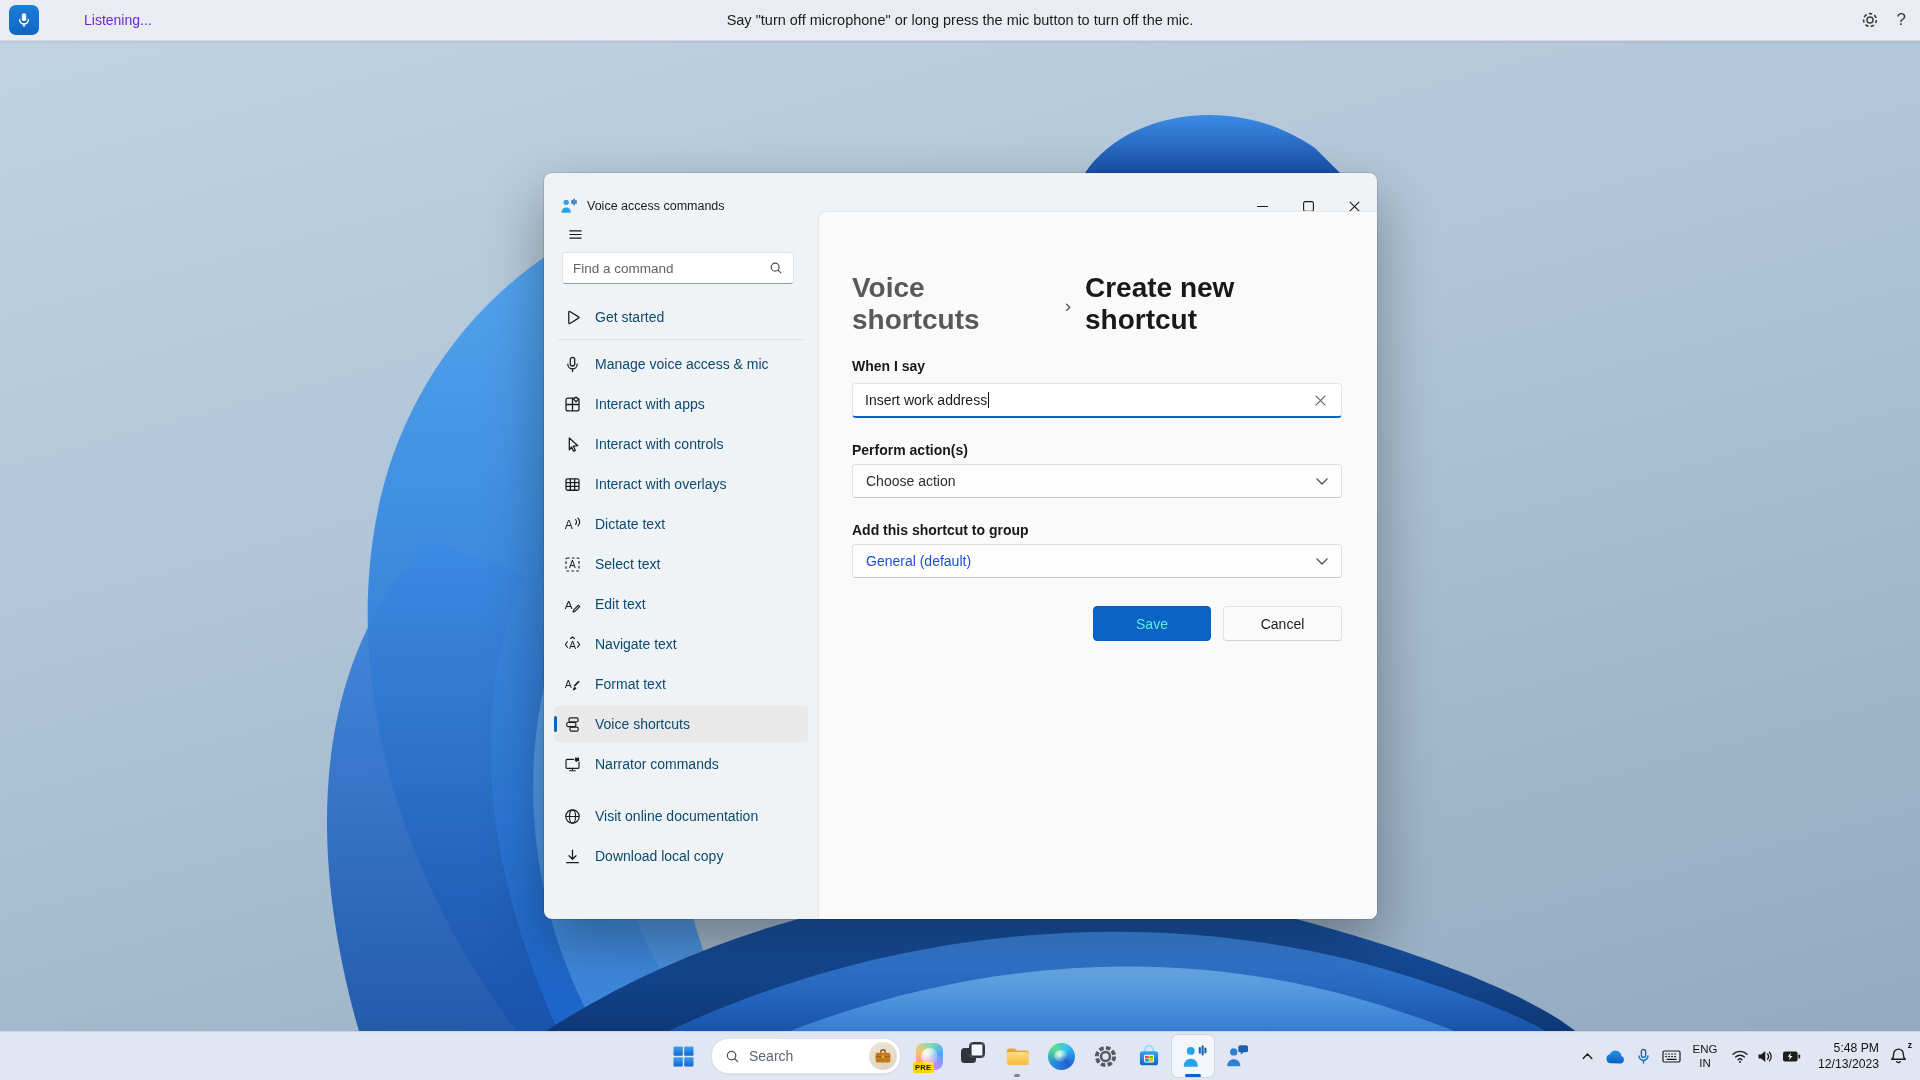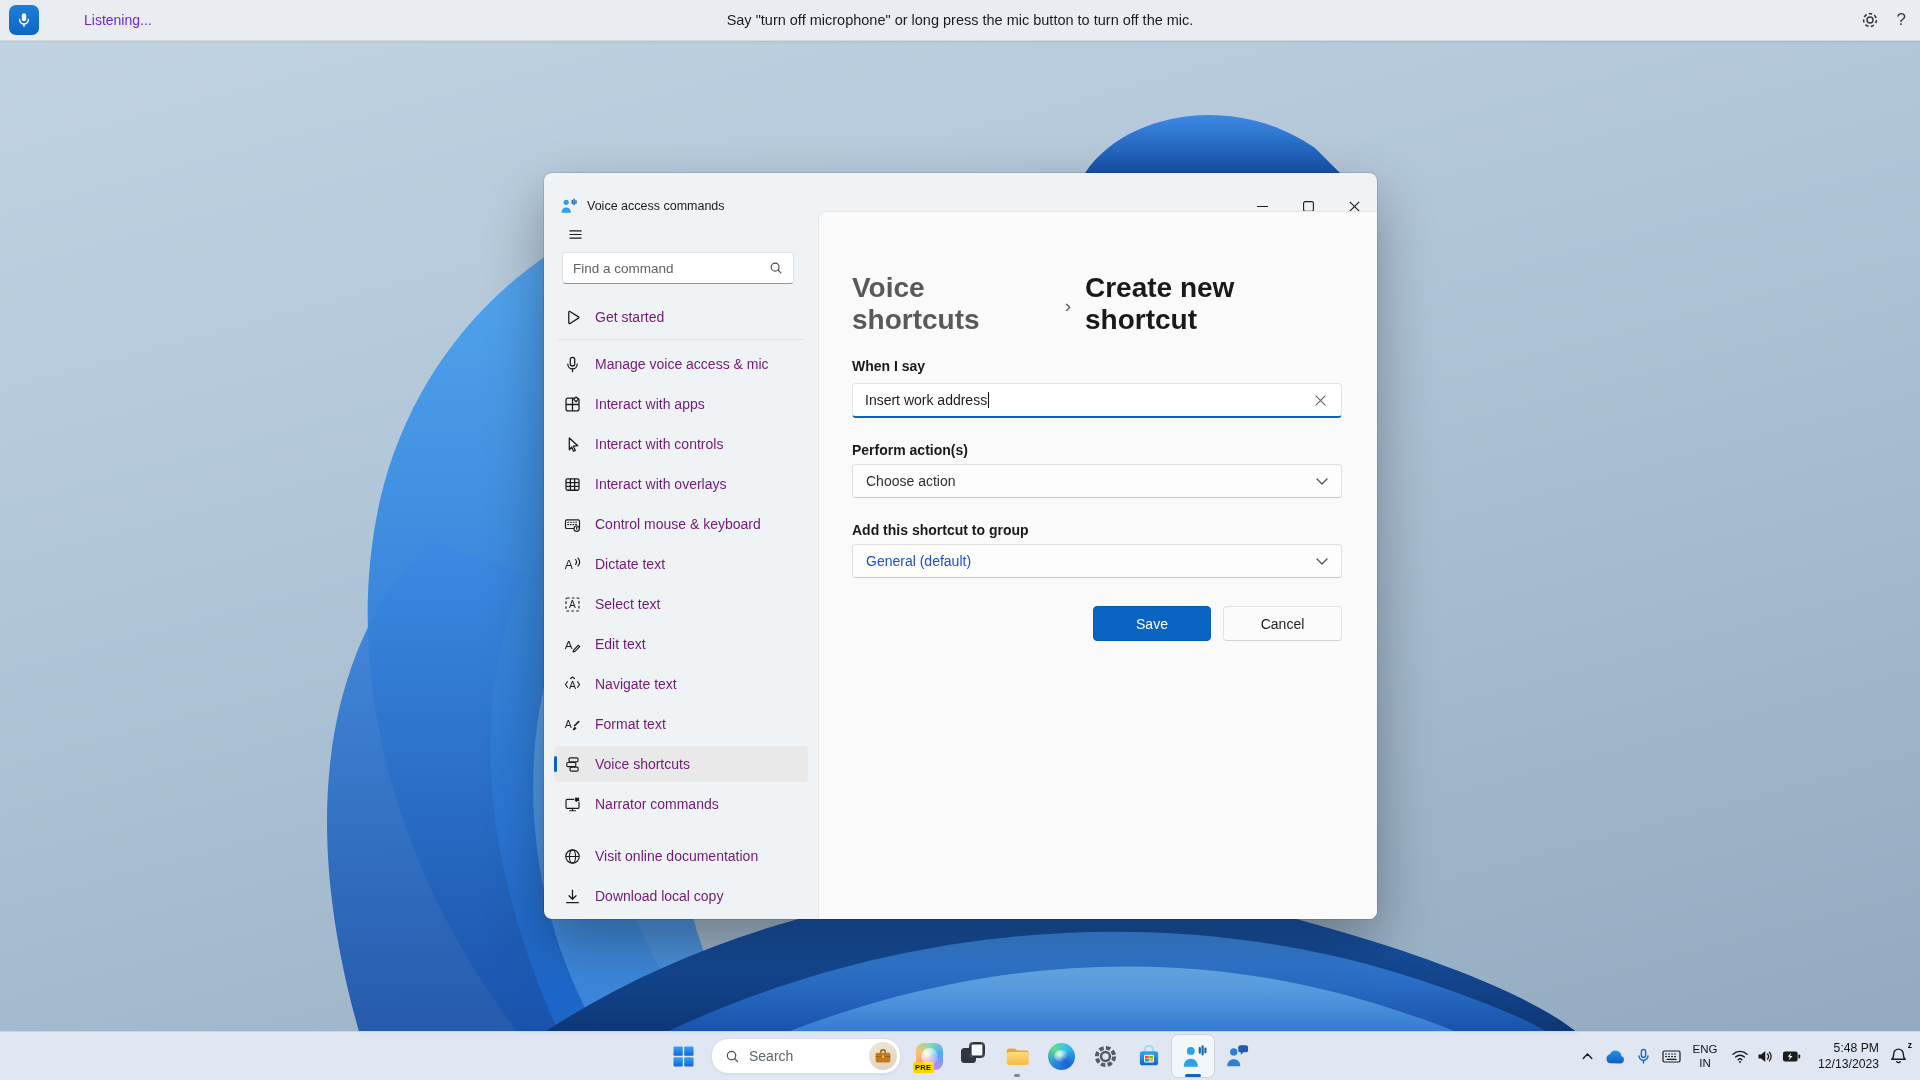--- a/index.html
+++ b/index.html
@@ -33,21 +33,21 @@
   .sidebar{position:absolute;top:38px;left:0;width:274px;bottom:0;}
   .hamb{margin:8px 0 0 12px;width:38px;height:30px;border-radius:4px;display:flex;align-items:center;justify-content:center;color:#1a1a1a;}
   .sbox{margin:3px 24px 0 18px;height:30px;background:#fff;border:1px solid #e2e2e2;border-bottom:1px solid #989898;
     border-radius:4px;display:flex;align-items:center;padding:0 10px;}
   .sbox .ph{flex:1;font-size:13.5px;color:#5f6368;}
   .nav{margin-top:15px;}
   .nav-item{position:relative;height:36px;margin:0 10px 4px 10px;border-radius:4px;display:flex;align-items:center;padding:0 8px;}
   .nav-item.sel{background:#e9e9ea;}
   .nav-item.sel .pill{position:absolute;left:0;top:10px;width:3px;height:16px;border-radius:2px;background:#0b64c4;}
   .nav-ico{width:17px;height:17px;color:#1c1c1c;flex:0 0 17px;margin-left:2px;}
-  .nav-lab{margin-left:14px;font-size:14px;color:#701a75;white-space:nowrap;}
+  .nav-lab{margin-left:14px;font-size:14px;color:#0c4a6e;white-space:nowrap;}
   .divider{height:1px;background:#e0e1e2;margin:3px 14px 6px 14px;}
   .nav-gap{height:12px;}
 
   .content{position:absolute;top:38px;left:274px;right:0;bottom:0;background:#fafafa;
     border-left:1px solid #e4e7e9;border-top:1px solid #e4e7e9;border-top-left-radius:8px;}
   .ccol{margin:0 35px 0 33px;padding-top:60px;}
   .crumb{display:flex;align-items:center;}
   .crumb .parent{font-size:28px;font-weight:600;color:#595959;}
   .crumb .sep{font-size:19px;color:#5c5c5c;margin:4px 14px 0 14px;}
   .crumb .cur{font-size:28px;font-weight:700;color:#191919;}
@@ -58,21 +58,21 @@
   .caret{display:inline-block;width:1.3px;height:16px;background:#111;vertical-align:-3px;margin-left:1px;}
   .clear{width:22px;height:22px;border-radius:3px;display:flex;align-items:center;justify-content:center;color:#5a5a5a;}
   .drop{margin-top:6px;height:32px;background:#fdfdfd;border:1px solid #e0e0e0;border-bottom-color:#c8c8c8;
     border-radius:4px;display:flex;align-items:center;justify-content:space-between;padding:0 13px;}
   .drop .dv{font-size:14px;color:#2f2f2f;}
   .drop .dv.dark{color:#1d4ed8;}
   .drop .chev{color:#4f4f4f;}
   .lab2{margin-top:24px;}
   .btnrow{margin-top:28px;display:flex;justify-content:flex-end;gap:12px;}
   .btn{height:33px;border-radius:4px;display:flex;align-items:center;justify-content:center;font-size:14px;}
-  .btn.primary{width:116px;background:#0b64c4;color:#ffffff;border:1px solid #0a5bb4;}
+  .btn.primary{width:116px;background:#0b64c4;color:#5eead4;border:1px solid #0a5bb4;}
   .btn.ghost{width:117px;background:#fbfbfb;color:#1b1b1b;border:1px solid #e2e2e2;border-bottom-color:#d2d2d2;}
 
   
   .taskbar{position:absolute;left:0;bottom:0;width:1920px;height:48px;background:rgba(226,232,244,.97);
     border-top:1px solid #ccd4e2;z-index:50;}
   .tb-center{position:absolute;left:50%;top:3px;transform:translateX(-50%);display:flex;align-items:center;}
   .tb-tile{position:relative;width:42px;height:42px;margin:0 1px;border-radius:6px;display:flex;align-items:center;justify-content:center;}
   .tb-tile.active{background:rgba(255,255,255,.62);box-shadow:0 0 0 1px rgba(0,0,0,.07);}
   .runpill{position:absolute;bottom:0px;left:50%;transform:translateX(-50%);height:3px;border-radius:2px;}
   .runpill.dot{width:6px;background:#7d8896;}
@@ -321,26 +321,20 @@
             <span class="nav-lab">Interact with controls</span>
           </div>
           <div class="nav-item">
             <svg class="nav-ico" viewBox="0 0 16 16">
               <use href="#s-grid"></use>
             </svg>
             <span class="nav-lab">Interact with overlays</span>
           </div>
           <div class="nav-item">
             <svg class="nav-ico" viewBox="0 0 16 16">
-              <use href="#s-keyboard"></use>
-            </svg>
-            <span class="nav-lab">Control mouse &amp; keyboard</span>
-          </div>
-          <div class="nav-item">
-            <svg class="nav-ico" viewBox="0 0 16 16">
               <use href="#s-dictate"></use>
             </svg>
             <span class="nav-lab">Dictate text</span>
           </div>
           <div class="nav-item">
             <svg class="nav-ico" viewBox="0 0 16 16">
               <use href="#s-select"></use>
             </svg>
             <span class="nav-lab">Select text</span>
           </div>

